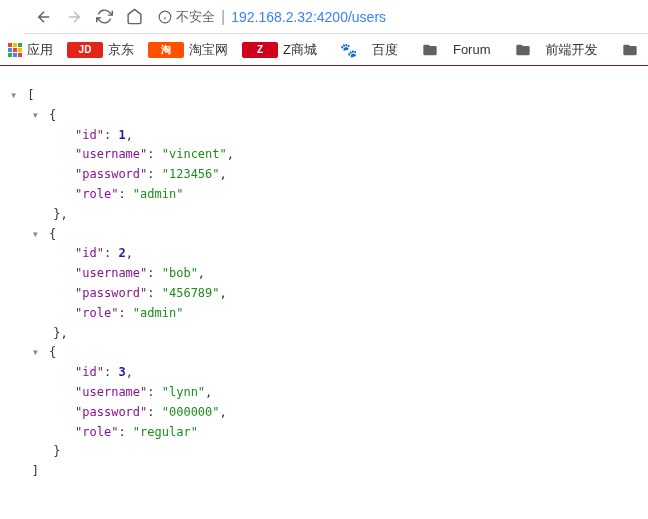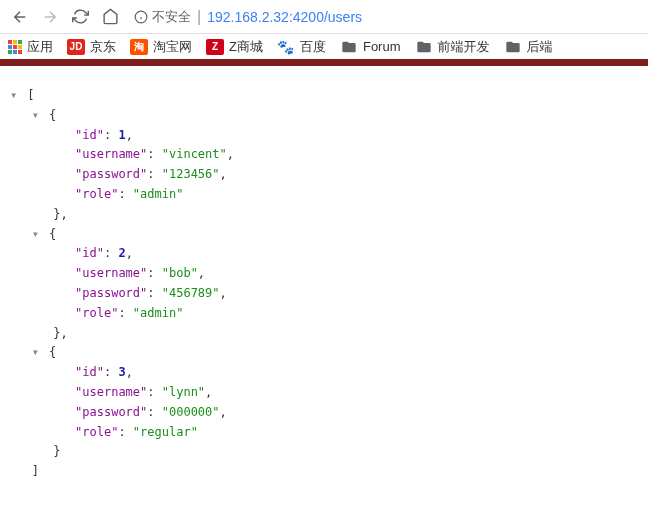--- a/index.html
+++ b/index.html
@@ -1,25 +1,25 @@
 <!DOCTYPE html>
 <html><head>
   <meta charset="utf-8">
   <style>
     * { margin: 0; padding: 0; box-sizing: border-box; }
     body { font-family: Arial, "Microsoft YaHei", sans-serif; width: 648px; height: 519px; background: #fff; overflow: hidden; }
-    .toolbar { display: flex; align-items: center; padding: 4px 8px; height: 34px; gap: 6px; border-bottom: 1px solid #e0e0e0; }
+    .toolbar { display: flex; align-items: center; padding: 4px 8px; height: 34px; gap: 6px; border-bottom: 1px solid #e0e0e0; margin-left: 24px; }
     .nav-btn { width: 24px; height: 24px; display: flex; align-items: center; justify-content: center; color: #5f6368; cursor: pointer; background: transparent; border: none; }
     .nav-btn.disabled { color: #bdbdbd; }
     .addr-wrap { display: flex; align-items: center; flex: 1; gap: 6px; margin-left: 6px; }
     .insecure { display: flex; align-items: center; gap: 4px; color: #5f6368; font-size: 13px; }
     .url { color: #3b82f6; font-size: 14px; }
-    .bookmarks { display: flex; align-items: center; padding: 4px 8px; height: 32px; gap: 14px; border-bottom: 7px solid #7f1d1d; font-size: 13px; }
+    .bookmarks { display: flex; align-items: center; padding: 4px 8px; height: 32px; gap: 14px; border-bottom: 1px solid #7f1d1d; font-size: 13px; }
     .bm-item { display: flex; align-items: center; gap: 5px; color: #333; cursor: pointer; white-space: nowrap; }
-    .ico { width: 18px; height: 16px; display: flex; align-items: center; justify-content: center; color: #fff; font-size: 10px; font-weight: bold; border-radius: 2px; }
+    .ico { width: 36px; height: 16px; display: flex; align-items: center; justify-content: center; color: #fff; font-size: 10px; font-weight: bold; border-radius: 2px; }
     .ico-apps { display: grid; grid-template-columns: repeat(3,4px); grid-template-rows: repeat(3,4px); gap: 1px; }
     .ico-apps span:nth-child(1){background:#ea4335}.ico-apps span:nth-child(2){background:#fbbc04}.ico-apps span:nth-child(3){background:#34a853}
     .ico-apps span:nth-child(4){background:#4285f4}.ico-apps span:nth-child(5){background:#ea4335}.ico-apps span:nth-child(6){background:#fbbc04}
     .ico-apps span:nth-child(7){background:#34a853}.ico-apps span:nth-child(8){background:#4285f4}.ico-apps span:nth-child(9){background:#ea4335}
     .ico-jd{background:#e1251b}.ico-tb{background:#ff5000}.ico-z{background:#d0021b}.ico-bd{color:#2932e1;font-size:14px;background:transparent}
     .ico-folder{color:#5f6368;background:transparent}
     .content { padding: 20px 10px; font-family: Consolas, Monaco, monospace; font-size: 12px; line-height: 1.65; color: #333; }
     .json-row { white-space: pre; }
     .caret { display: inline-block; width: 10px; color: #888; cursor: pointer; user-select: none; }
     .key { color: #881391; }

